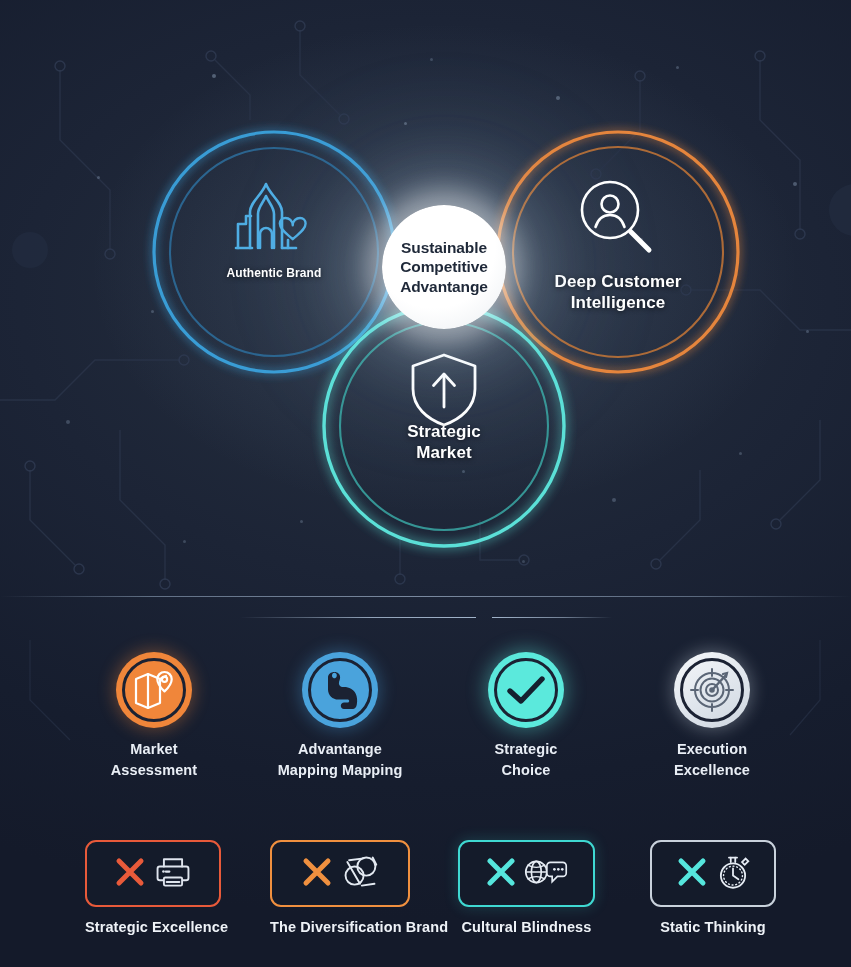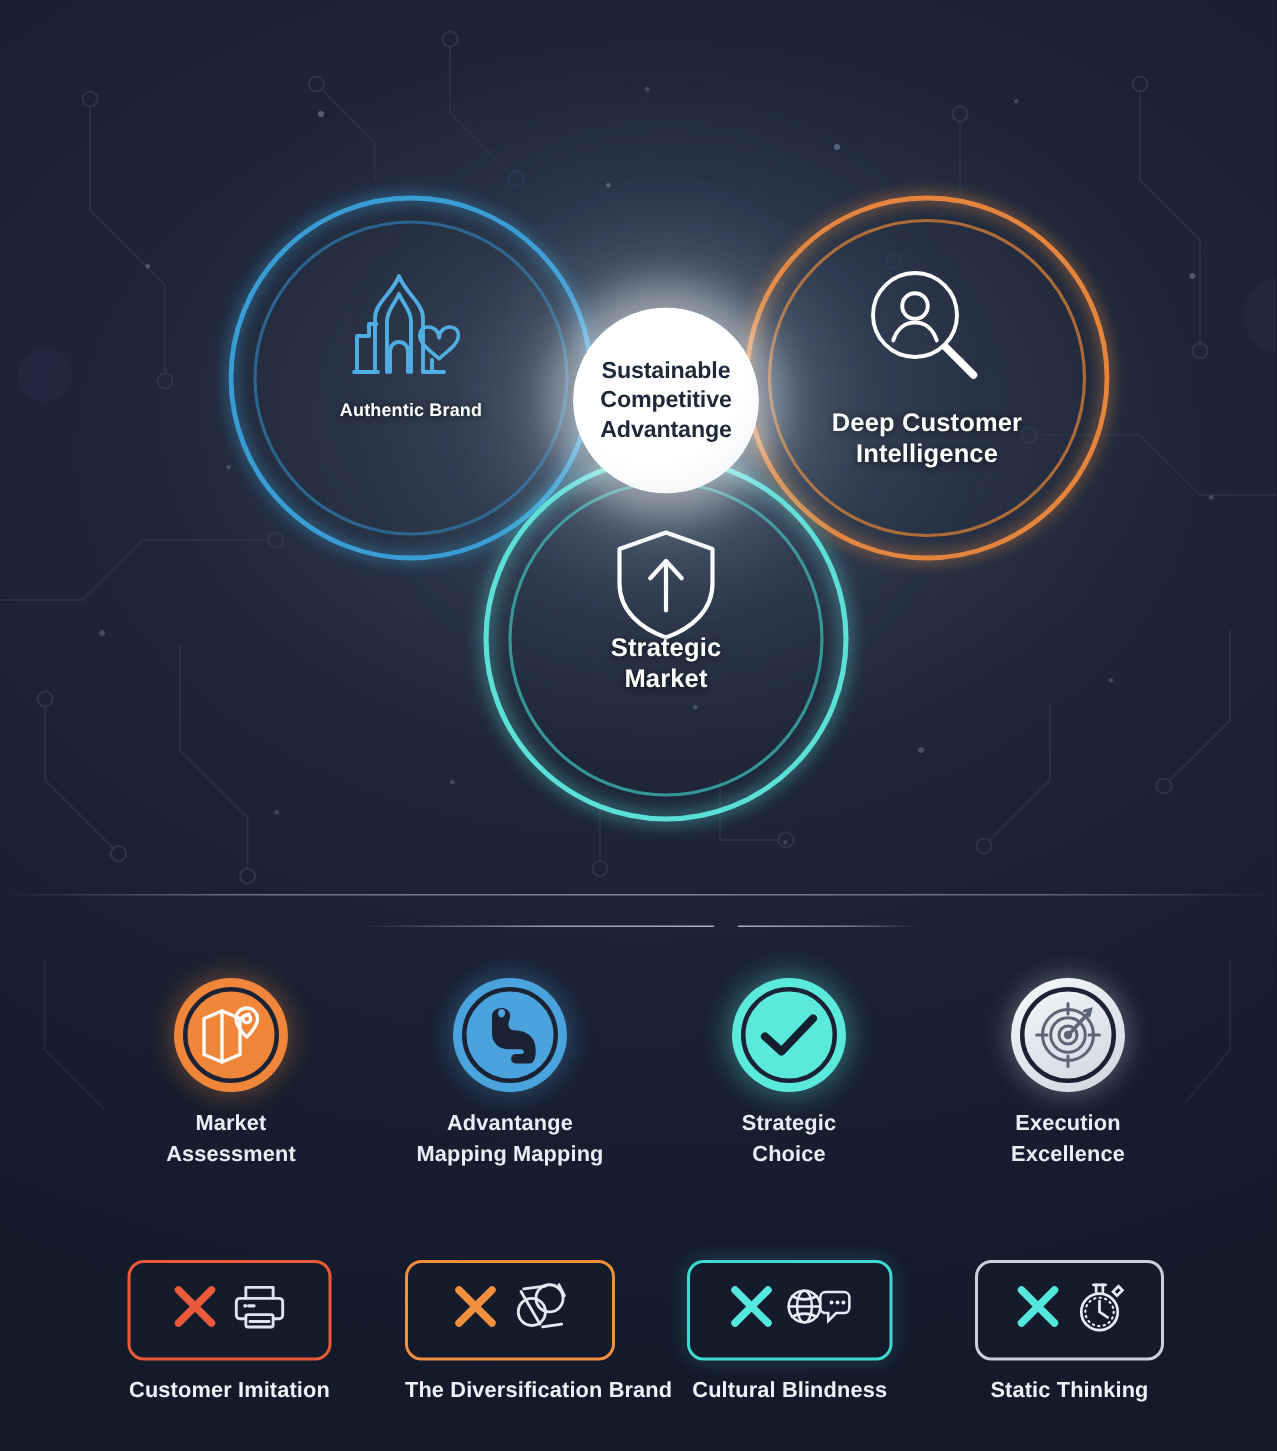--- a/index.html
+++ b/index.html
@@ -353,21 +353,21 @@
           <svg width="40" height="34" viewBox="0 0 44 36" fill="none" stroke="#dfe5ee" stroke-width="2.1" stroke-linejoin="round" stroke-linecap="round">
             <path d="M12 12 V4 h20 v8"></path>
             <rect x="5" y="12" width="34" height="15" rx="2.5"></rect>
             <rect x="12" y="24" width="20" height="9" rx="1.5" fill="#151c2d"></rect>
             <path d="M15 29 h14"></path>
             <circle cx="11.5" cy="17.5" r="1.4" fill="#dfe5ee" stroke="none"></circle>
             <path d="M14 17.5 h4" stroke-width="2.4"></path>
           </svg>
         </span>
       </div>
-      <div class="pitfall-label">Customer Imitation</div>
+      <div class="pitfall-label">Strategic Excellence</div>
     </div>
 
     <div class="pitfall" style="left:270px;top:0;width:140px;">
       <div class="pitfall-card" style="border:2px solid #F0903F;">
         <span class="xmark">
           <svg width="32" height="32" viewBox="0 0 32 32" fill="none" stroke="#F0903F" stroke-width="5" stroke-linecap="round">
             <path d="M5 5 L27 27 M27 5 L5 27"></path>
           </svg>
         </span>
         <span>

